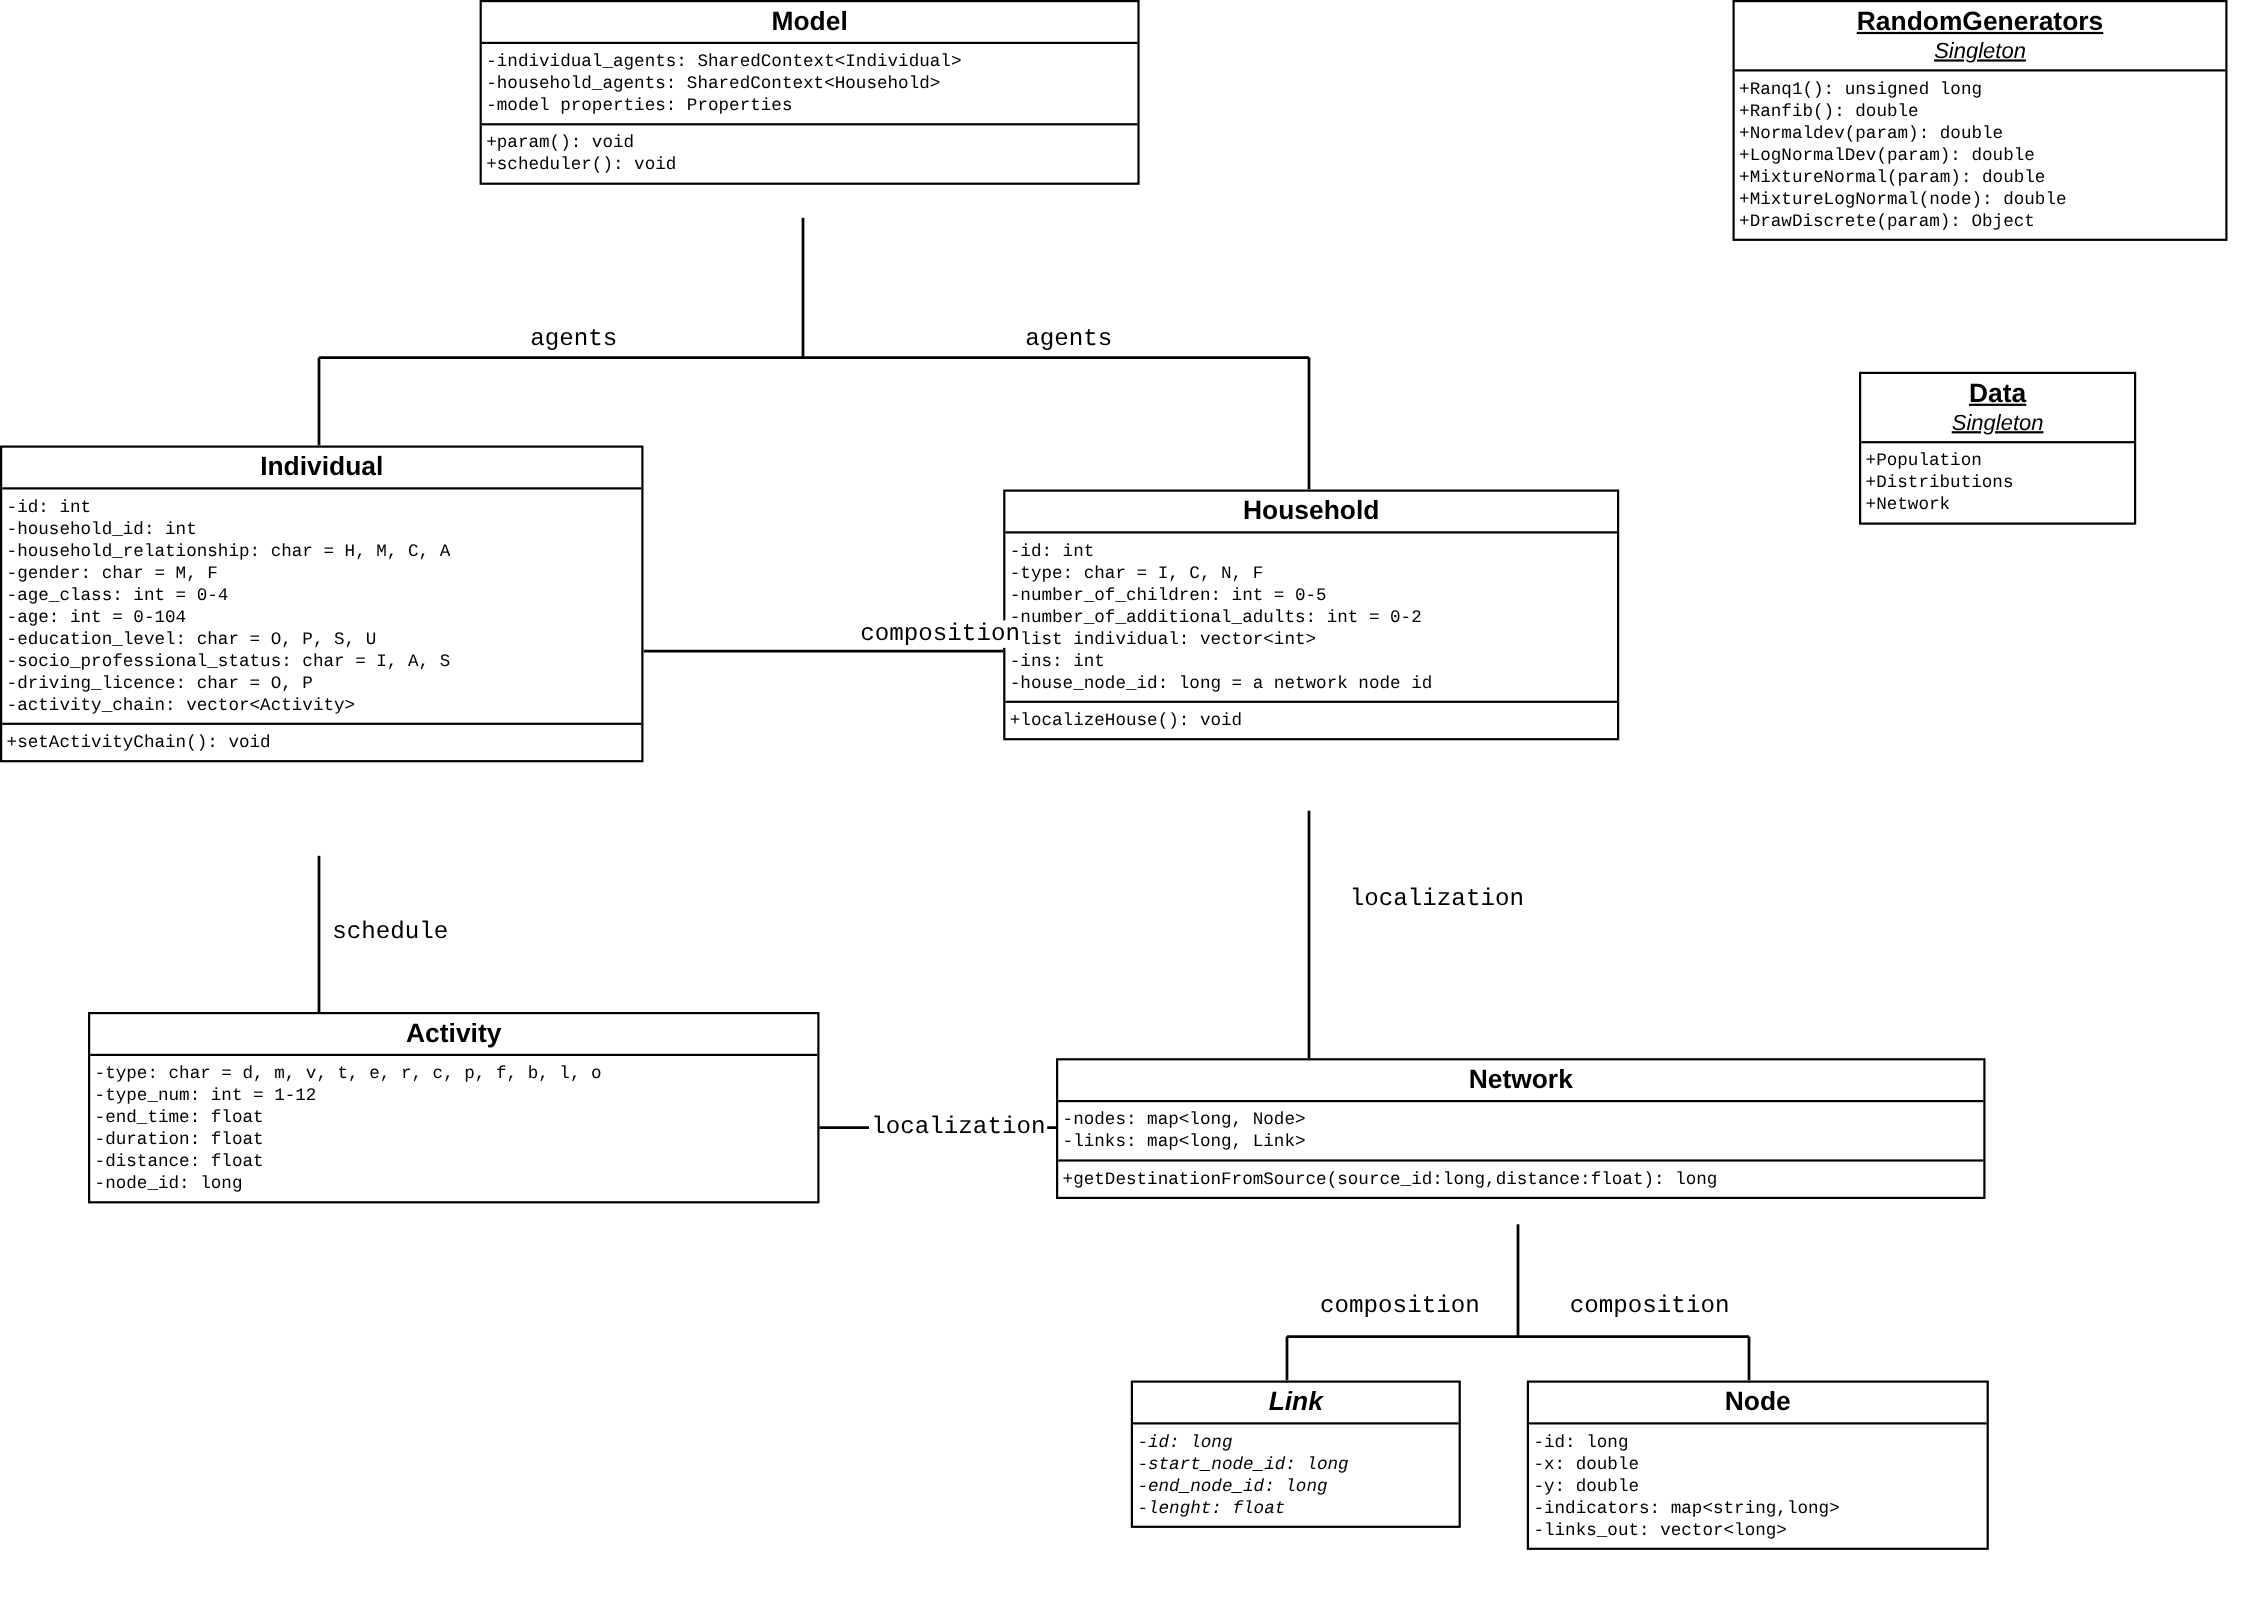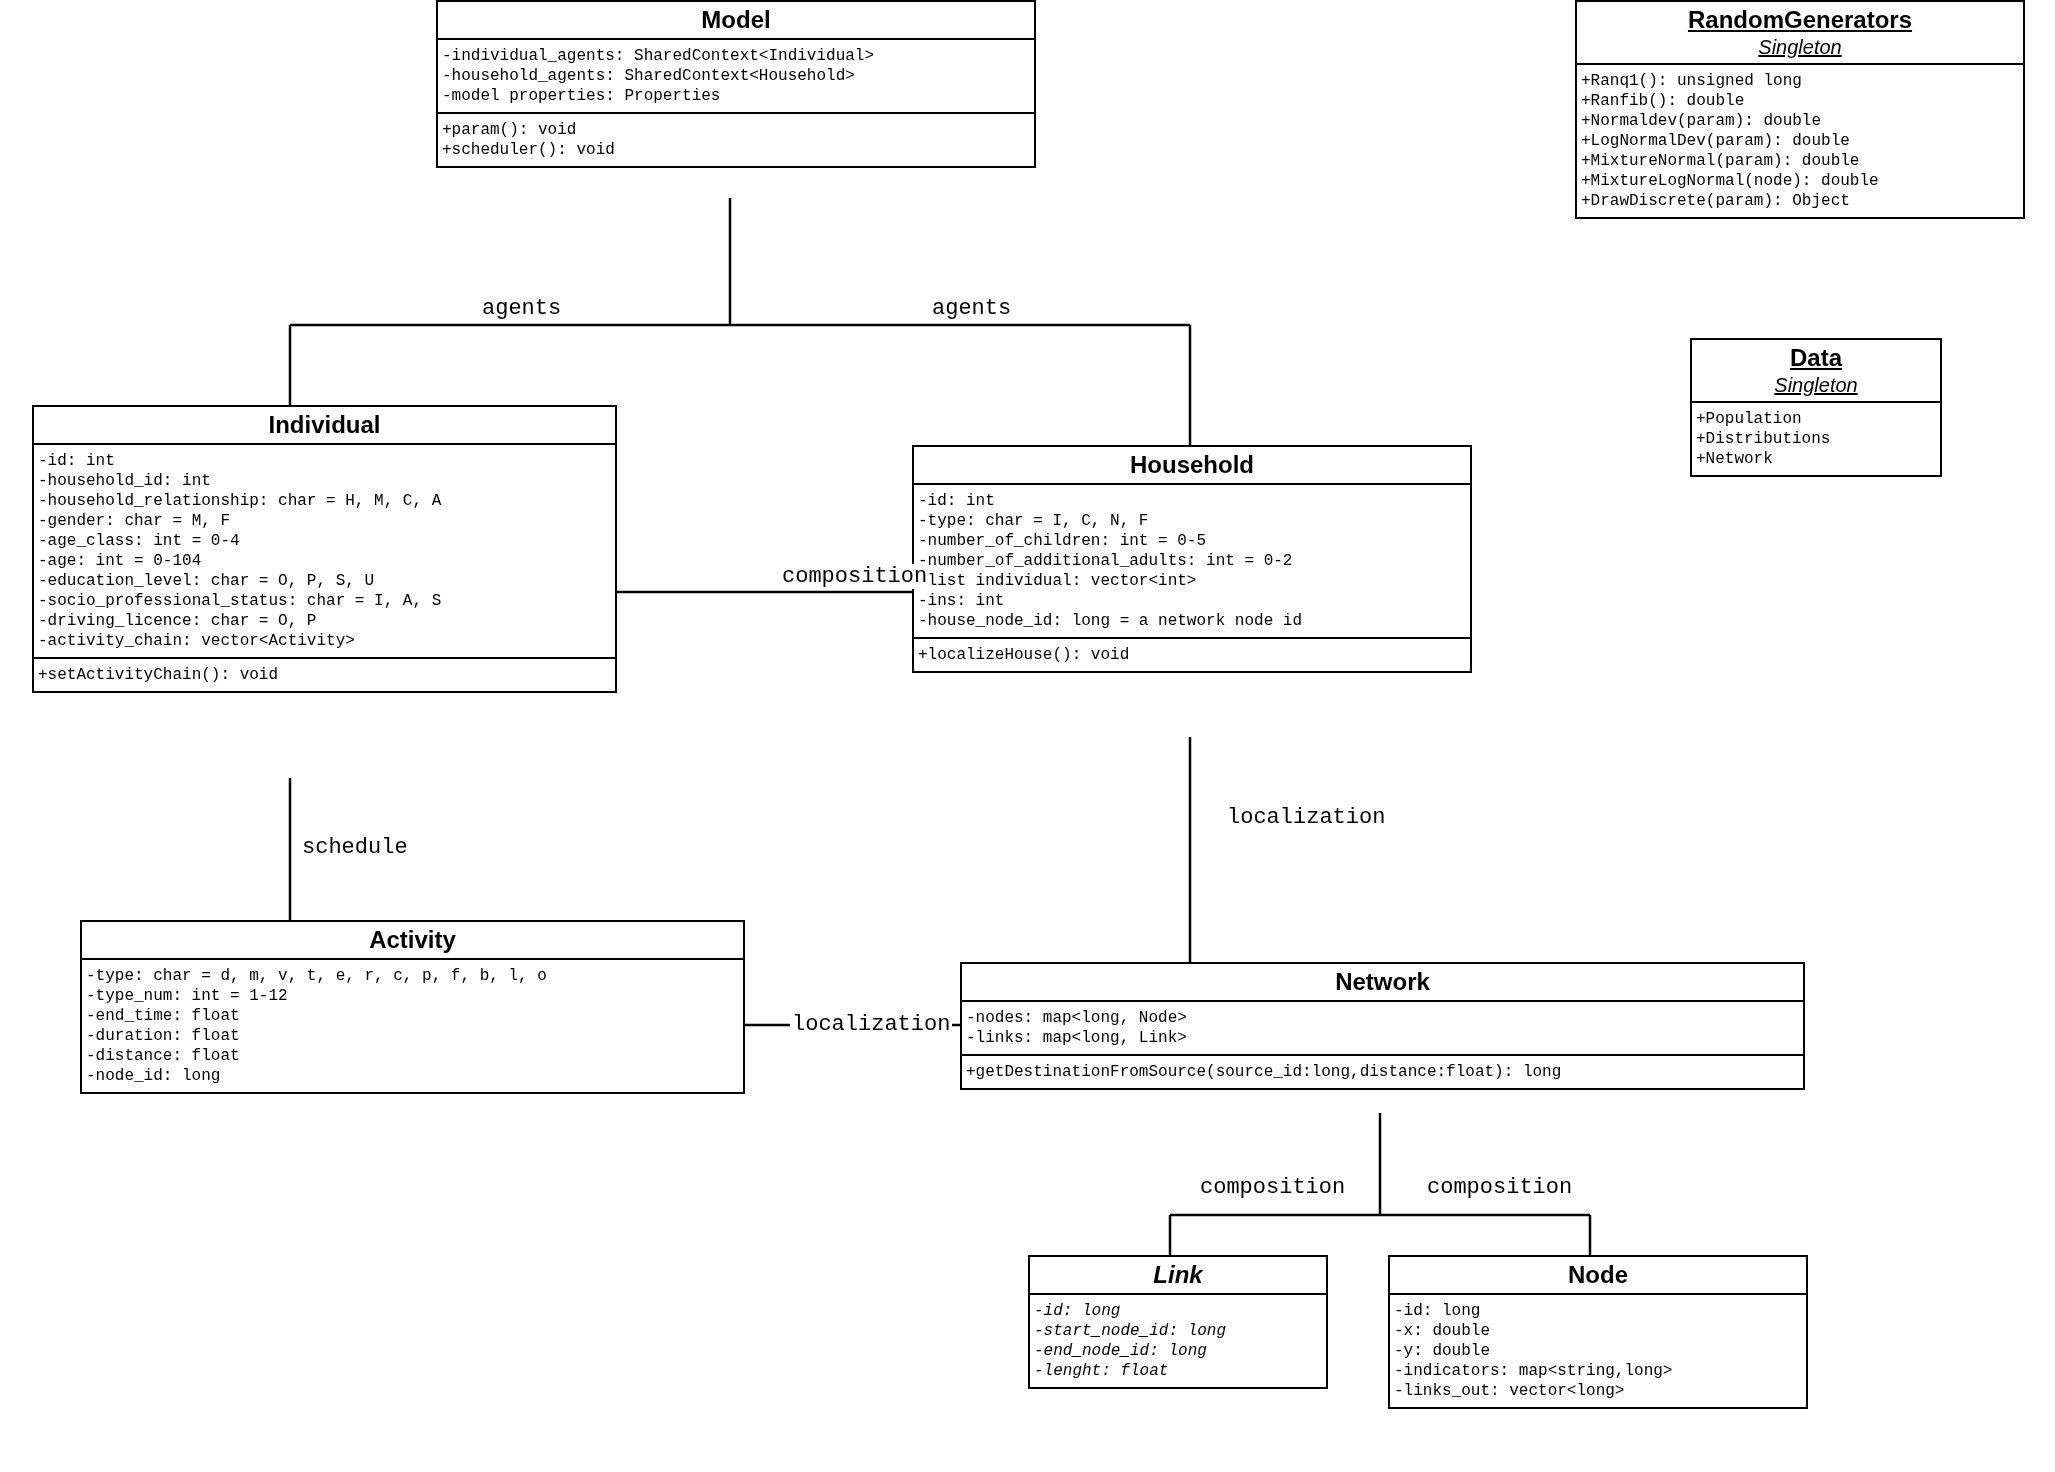--- a/index.html
+++ b/index.html
@@ -123,21 +123,21 @@
     <div class="uml-title" style="border-bottom:none;">Data</div>
     <div class="uml-stereo">Singleton</div>
   </div>
   <div class="uml-section">
     <div class="row">+Population</div>
     <div class="row">+Distributions</div>
     <div class="row">+Network</div>
   </div>
 </div>
 
-<div class="uml-class" style="left:0px; top:405px; width:585px;margin-left:32px;">
+<div class="uml-class" style="left:0px; top:405px; width:585px;">
   <div class="uml-title">Individual</div>
   <div class="uml-section">
     <div class="row">-id: int</div>
     <div class="row">-household_id: int</div>
     <div class="row">-household_relationship: char = H, M, C, A</div>
     <div class="row">-gender: char = M, F</div>
     <div class="row">-age_class: int = 0-4</div>
     <div class="row">-age: int = 0-104</div>
     <div class="row">-education_level: char = O, P, S, U</div>
     <div class="row">-socio_professional_status: char = I, A, S</div>

